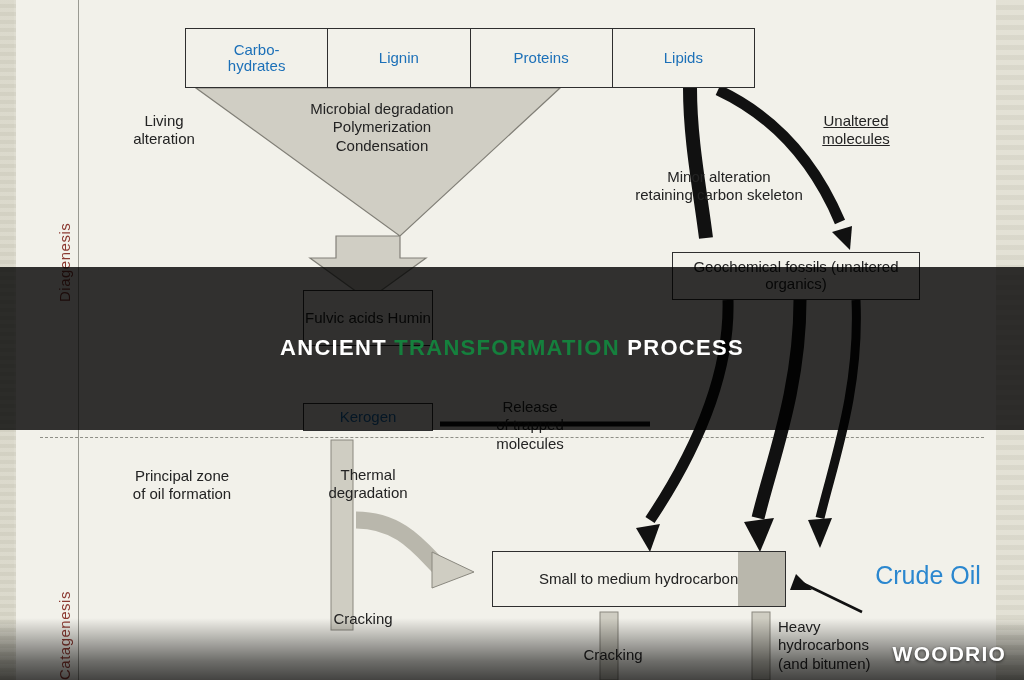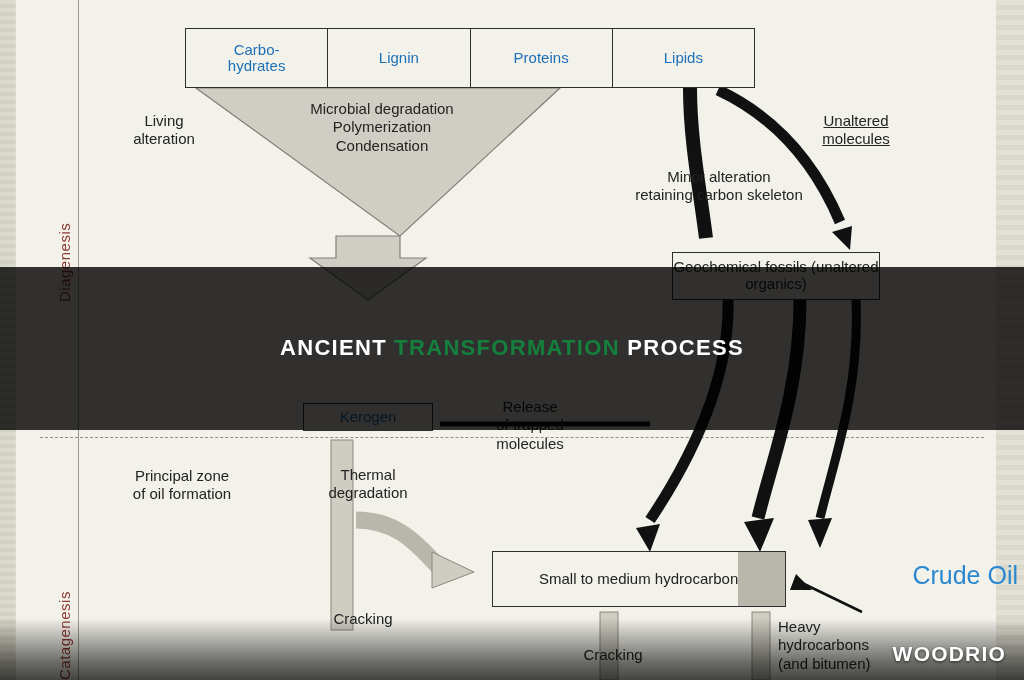--- a/index.html
+++ b/index.html
@@ -198,23 +198,25 @@
   </svg>
 
   <div class="toprow">
     <div class="cell" style="white-space:pre-line">Carbo-
 hydrates</div>
     <div class="cell">Lignin</div>
     <div class="cell">Proteins</div>
     <div class="cell">Lipids</div>
   </div>
 
-  <div class="box dark" style="left:672px; top:252px; width:208px; height:48px;">Geochemical fossils
+  <div class="box dark" style="left:672px; top:252px; width:248px; height:48px;">Geochemical fossils
 (unaltered organics)</div>
 
+  <div class="box dark" style="left:303px; top:290px; width:130px; height:56px;">Fulvic acids
+Humin</div>
 
   <div class="box" style="left:303px; top:403px; width:130px; height:28px;">Kerogen</div>
 
   <div class="box dark" style="left:492px; top:551px; width:294px; height:56px; justify-content:flex-start; padding-left:46px;">Small to medium
 hydrocarbons</div>
   <div style="position:absolute; left:738px; top:552px; width:47px; height:54px; background:#b9b7ac;"></div>
 
   <div class="txt" style="left:104px; top:112px; width:120px;">Living
 alteration</div>
 
@@ -239,21 +241,21 @@
 degradation</div>
 
   <div class="txt" style="left:308px; top:610px; width:110px;">Cracking</div>
 
   <div class="txt" style="left:558px; top:646px; width:110px;">Cracking</div>
 
   <div class="txt" style="left:778px; top:618px; width:170px; text-align:left;">Heavy
 hydrocarbons
 (and bitumen)</div>
 
-  <div class="txt big" style="left:838px; top:560px; width:180px; text-align:right;">Crude Oil</div>
+  <div class="txt big" style="left:838px; top:560px; width:180px; text-align:center;">Crude Oil</div>
 
   <div class="banner">
     <div class="banner-line"><span>ANCIENT </span><span class="hl">TRANSFORMATION</span><span> PROCESS</span></div>
   </div>
 
   <div class="bottom-shade"></div>
   <div class="watermark">WOODRIO</div>
 
 </div>
 

